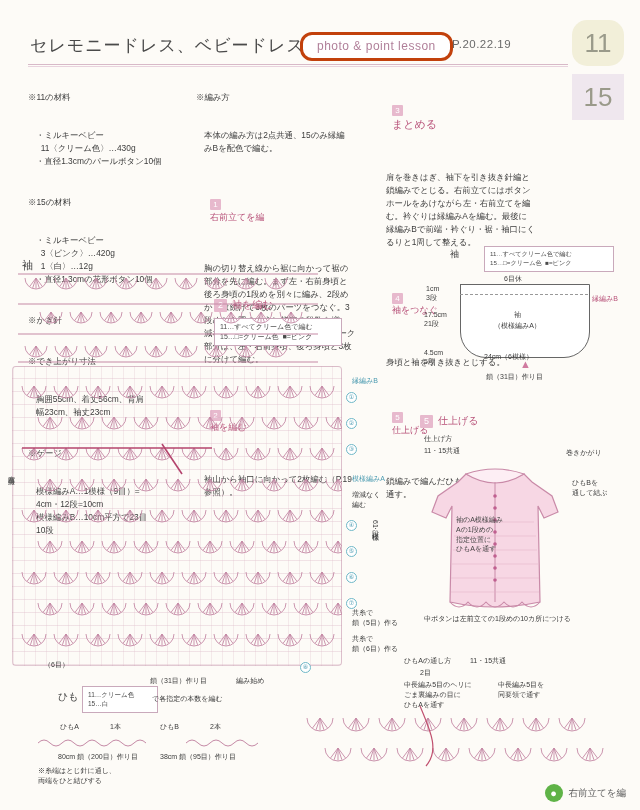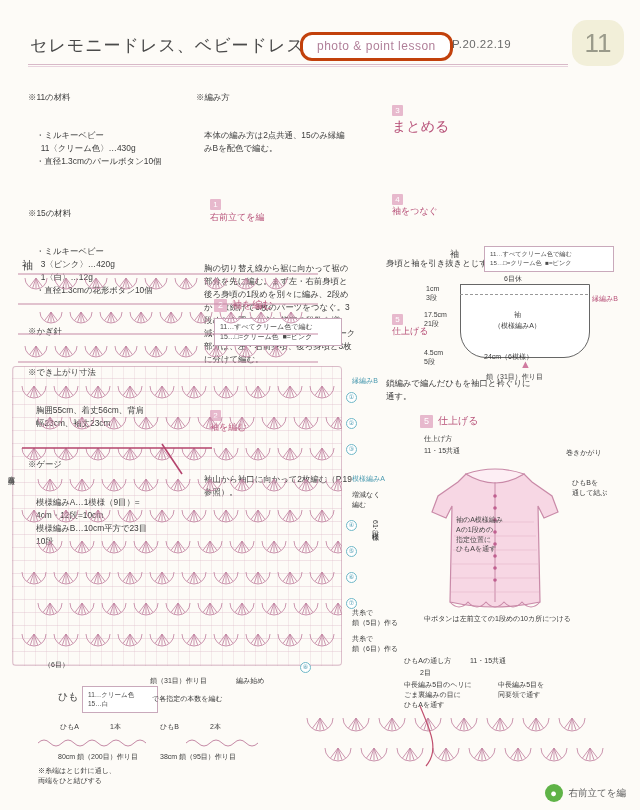--- a/index.html
+++ b/index.html
@@ -107,28 +107,29 @@
 
 <div class="page">
 
   <div class="hdr">
     <div class="hdr-title">セレモニードレス、ベビードレス</div>
     <div class="hdr-rule"></div>
     <div class="hdr-rule2"></div>
     <div class="lesson-pill">photo &amp; point lesson</div>
     <div class="pagerefs">P.20.22.19</div>
     <div class="num-box a">11</div>
+    <div class="num-box b">15</div>
   </div>
 
   <div class="col" style="left:28px;top:66px;width:160px;">
     <div>※11の材料</div>
     <div class="bullet">・ミルキーベビー
   11〈クリーム色〉…430g
 ・直径1.3cmのパールボタン10個</div>
-    <div style="margin-top:14px">※15の材料</div>
+    <div style="margin-top:3px">※15の材料</div>
     <div class="bullet">・ミルキーベビー
   3〈ピンク〉…420g
   1〈白〉…12g
 ・直径1.3cmの花形ボタン10個</div>
     <div style="margin-top:3px">※かぎ針</div>
     <div style="margin-top:3px">※でき上がり寸法</div>
     <div class="bullet">胸囲55cm、着丈56cm、背肩
 幅23cm、袖丈23cm</div>
     <div style="margin-top:3px">※ゲージ</div>
     <div class="bullet">模様編みA…1模様（9目）=
@@ -157,22 +158,28 @@
       <span class="n" style="display:inline-block;width:11px;height:11px;line-height:11px;text-align:center;background:#e7b9cd;color:#fff;border-radius:1px;font-size:8px;">2</span>
       <span style="color:#b8537a;font-size:9px;">袖を編む</span>
     </div>
     <div class="bullet">袖山から袖口に向かって2枚編む（P.19
 参照）。</div>
   </div>
 
   <div class="col" style="left:378px;top:66px;width:180px;">
     <div>
       <span class="n" style="display:inline-block;width:11px;height:11px;line-height:11px;text-align:center;background:#e7b9cd;color:#fff;border-radius:1px;font-size:8px;">3</span>
-      <span style="color:#b8537a;font-size:14px;">まとめる</span>
-    </div>
+      <span style="color:#b8537a;font-size:11px;">まとめる</span>
+    </div>
+    <div class="bullet">肩を巻きはぎ、袖下を引き抜き針編と
+鎖編みでとじる。右前立てにはボタン
+ホールをあけながら左・右前立てを編
+む。衿ぐりは縁編みAを編む。最後に
+縁編みBで前端・衿ぐり・裾・袖口にく
+るりと1周して整える。</div>
     <div style="margin-top:5px">
       <span class="n" style="display:inline-block;width:11px;height:11px;line-height:11px;text-align:center;background:#e7b9cd;color:#fff;border-radius:1px;font-size:8px;">4</span>
       <span style="color:#b8537a;font-size:9px;">袖をつなぐ</span>
     </div>
     <div class="bullet">身頃と袖を引き抜きとじする。</div>
     <div style="margin-top:5px">
       <span class="n" style="display:inline-block;width:11px;height:11px;line-height:11px;text-align:center;background:#e7b9cd;color:#fff;border-radius:1px;font-size:8px;">5</span>
       <span style="color:#b8537a;font-size:9px;">仕上げる</span>
     </div>
     <div class="bullet">鎖編みで編んだひもを袖口と衿ぐりに

